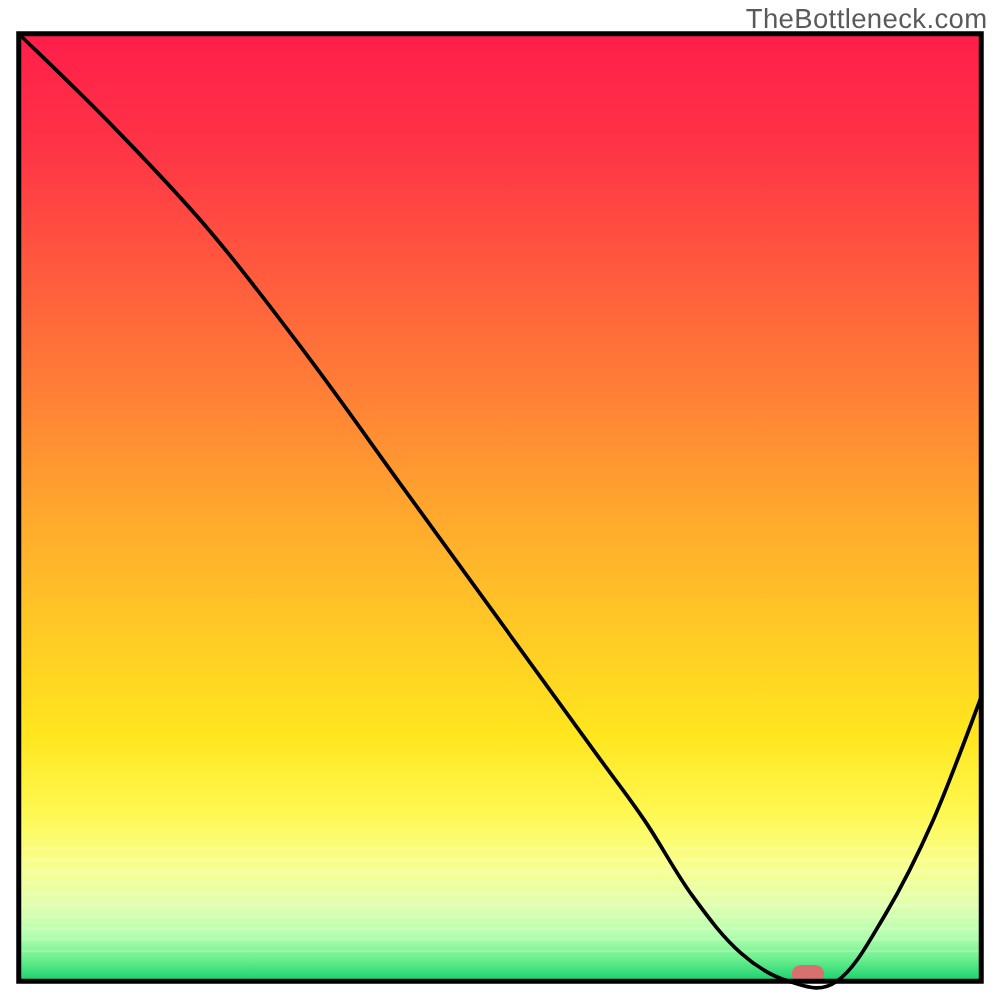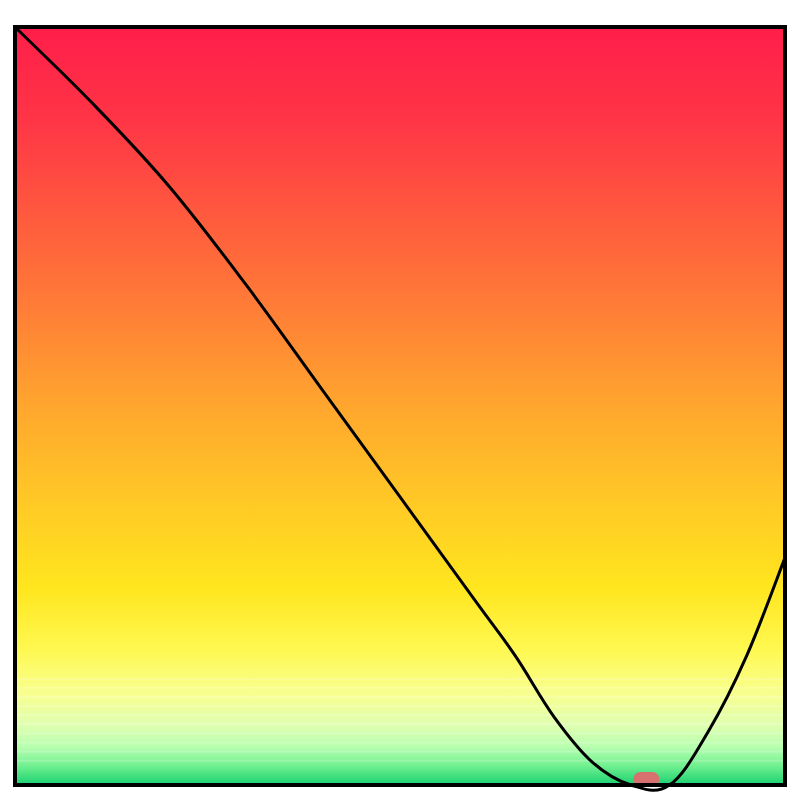--- a/index.html
+++ b/index.html
@@ -27,20 +27,21 @@
   svg {
     position: absolute;
     top: 0;
     left: 0;
   }
 </style>
 </head>
 <body>
 
 <div class="container">
+  <div class="watermark">TheBottleneck.com</div>
   <svg id="chart-svg" width="800" height="800" viewBox="0 0 800 800">
       <defs>
         <linearGradient id="bg-grad" x1="0" y1="0" x2="0" y2="1">
           <stop offset="0%" stop-color="#ff1e4a"></stop>
           <stop offset="12%" stop-color="#ff3446"></stop>
           <stop offset="25%" stop-color="#ff5a3e"></stop>
           <stop offset="38%" stop-color="#ff8036"></stop>
           <stop offset="50%" stop-color="#ffa62e"></stop>
           <stop offset="62%" stop-color="#ffc726"></stop>
           <stop offset="74%" stop-color="#ffe61e"></stop>

